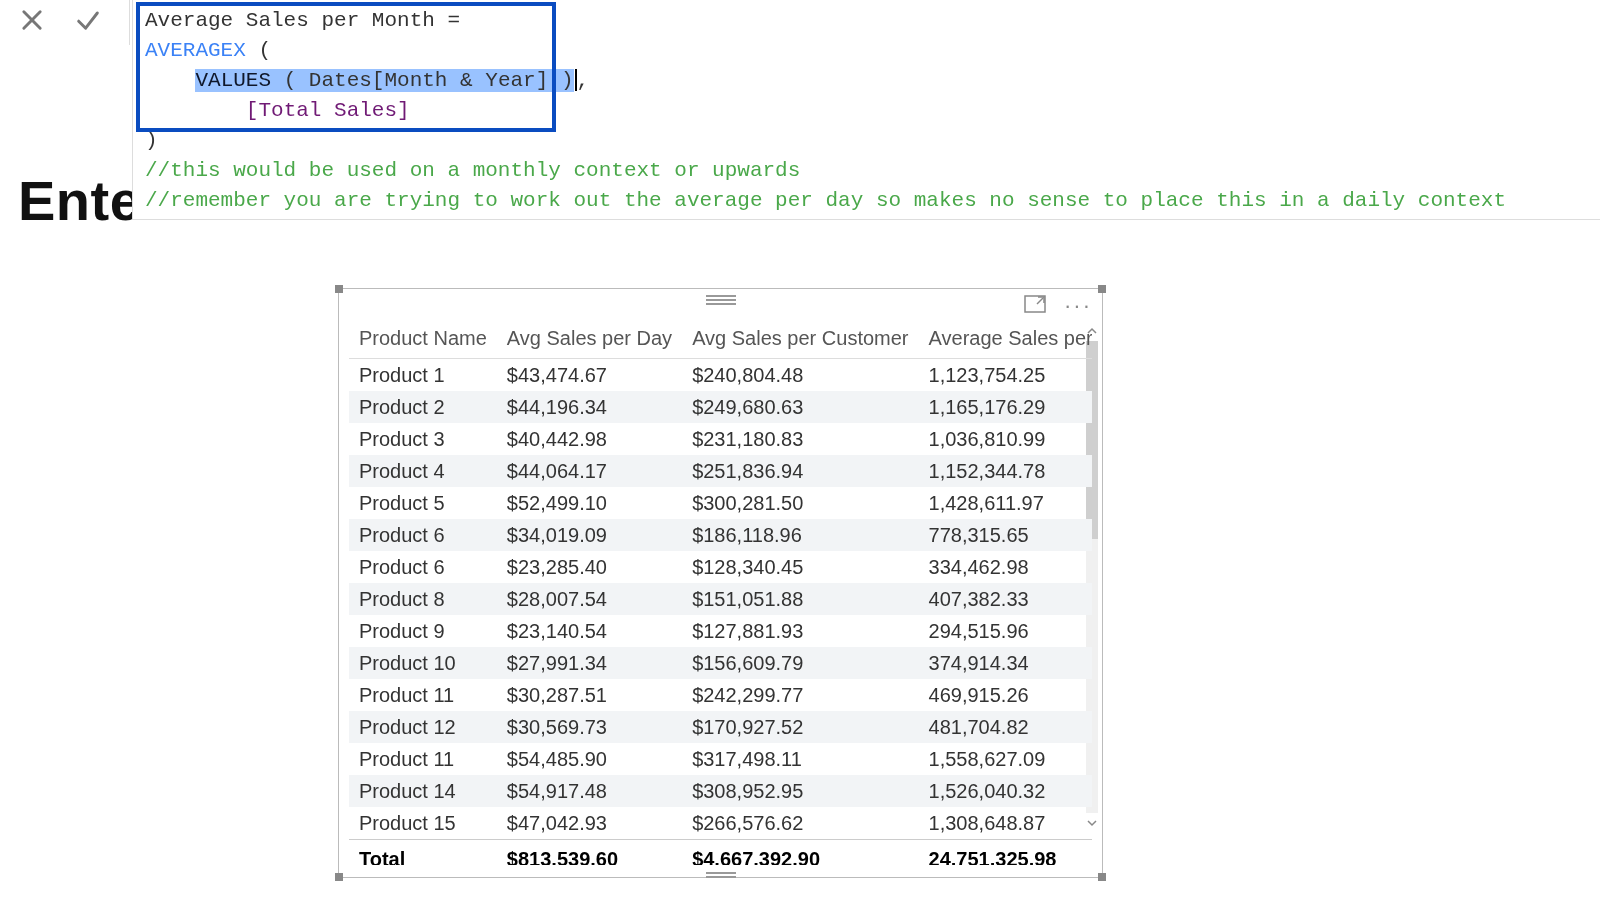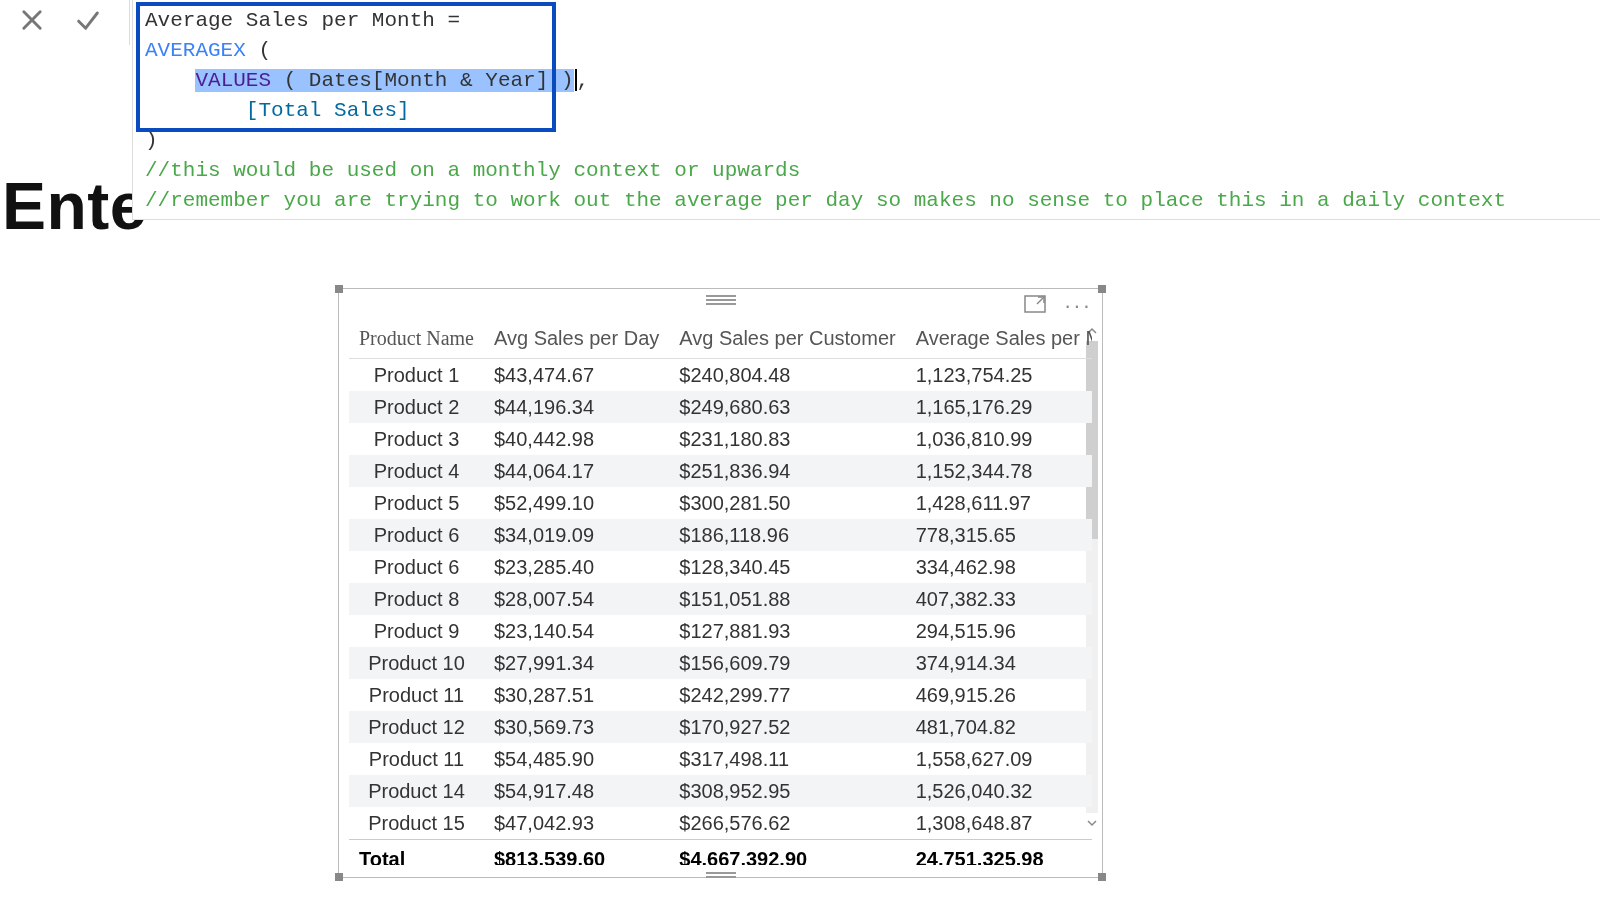--- a/index.html
+++ b/index.html
@@ -16,34 +16,34 @@
     position:absolute; left:132px; top:0; right:0; height:220px;
     border-left:1px solid #ddd; border-bottom:1px solid #ddd;
     background:#fff;
   }
   .formula {
     padding:6px 12px 0 12px;
     font-family: Consolas, "Courier New", monospace;
     font-size:21px; line-height:30px; color:#333; white-space:pre;
   }
   .formula .kw1 { color:#3b82f6; } 
-  .formula .kw2 { color:#4c1d95; } 
+  .formula .kw2 { color:#0f172a; } 
   .formula .col { color:#333; }
-  .formula .meas { color:#0369a1; }
+  .formula .meas { color:#701a75; }
   .formula .comment { color:#4aa84a; }
   .formula .sel { background:#99c2ff; }
   .formula .cursor { display:inline-block; width:2px; height:22px; background:#000; vertical-align:middle; margin-left:1px; }
   .highlight-box {
     position:absolute; left:136px; top:2px; width:420px; height:130px;
     border:4px solid #0a4cc0; pointer-events:none;
   }
   
   .bg-enter {
-    position:absolute; left:2px; top:168px;
-    font-weight:800; font-size:66px; color:#111; font-family:"Segoe UI",Arial,sans-serif;
+    position:absolute; left:18px; top:168px;
+    font-weight:800; font-size:56px; color:#111; font-family:"Segoe UI",Arial,sans-serif;
     letter-spacing:0.5px;
   }
   
   .visual {
     position:absolute; left:338px; top:288px; width:765px; height:590px;
     border:1px solid #bbb; background:#fff;
   }
   .visual .sel-handle {
     position:absolute; width:8px; height:8px; background:#888;
   }
@@ -68,25 +68,25 @@
     position:absolute; left:10px; right:10px; top:32px; bottom:12px;
     overflow:hidden;
   }
   table.data {
     width:100%; border-collapse:collapse; font-size:20px; color:#333;
   }
   table.data thead th {
     font-weight:400; color:#555; text-align:right; padding:6px 10px 8px 10px;
     border-bottom:1px solid #ddd; white-space:nowrap;
   }
-  table.data thead th:first-child { text-align:left;font-family:Liberation Serif, serif; }
+  table.data thead th:first-child { text-align:left; }
   table.data tbody td {
     padding:4.5px 10px; text-align:left; white-space:nowrap;
   }
-  table.data tbody td:first-child { text-align:center; }
+  table.data tbody td:first-child { text-align:left; }
   table.data tbody tr:nth-child(even) td { background:#f2f4f6; }
   table.data tfoot td {
     font-weight:700; color:#000; padding:8px 10px; text-align:left; border-top:1px solid #ccc;
   }
   table.data tfoot td:first-child { text-align:left; }
   
   .scroll-up, .scroll-down {
     position:absolute; right:2px; width:16px; height:16px;
     display:flex; align-items:center; justify-content:center;
     color:#888; font-size:12px; cursor:pointer;

